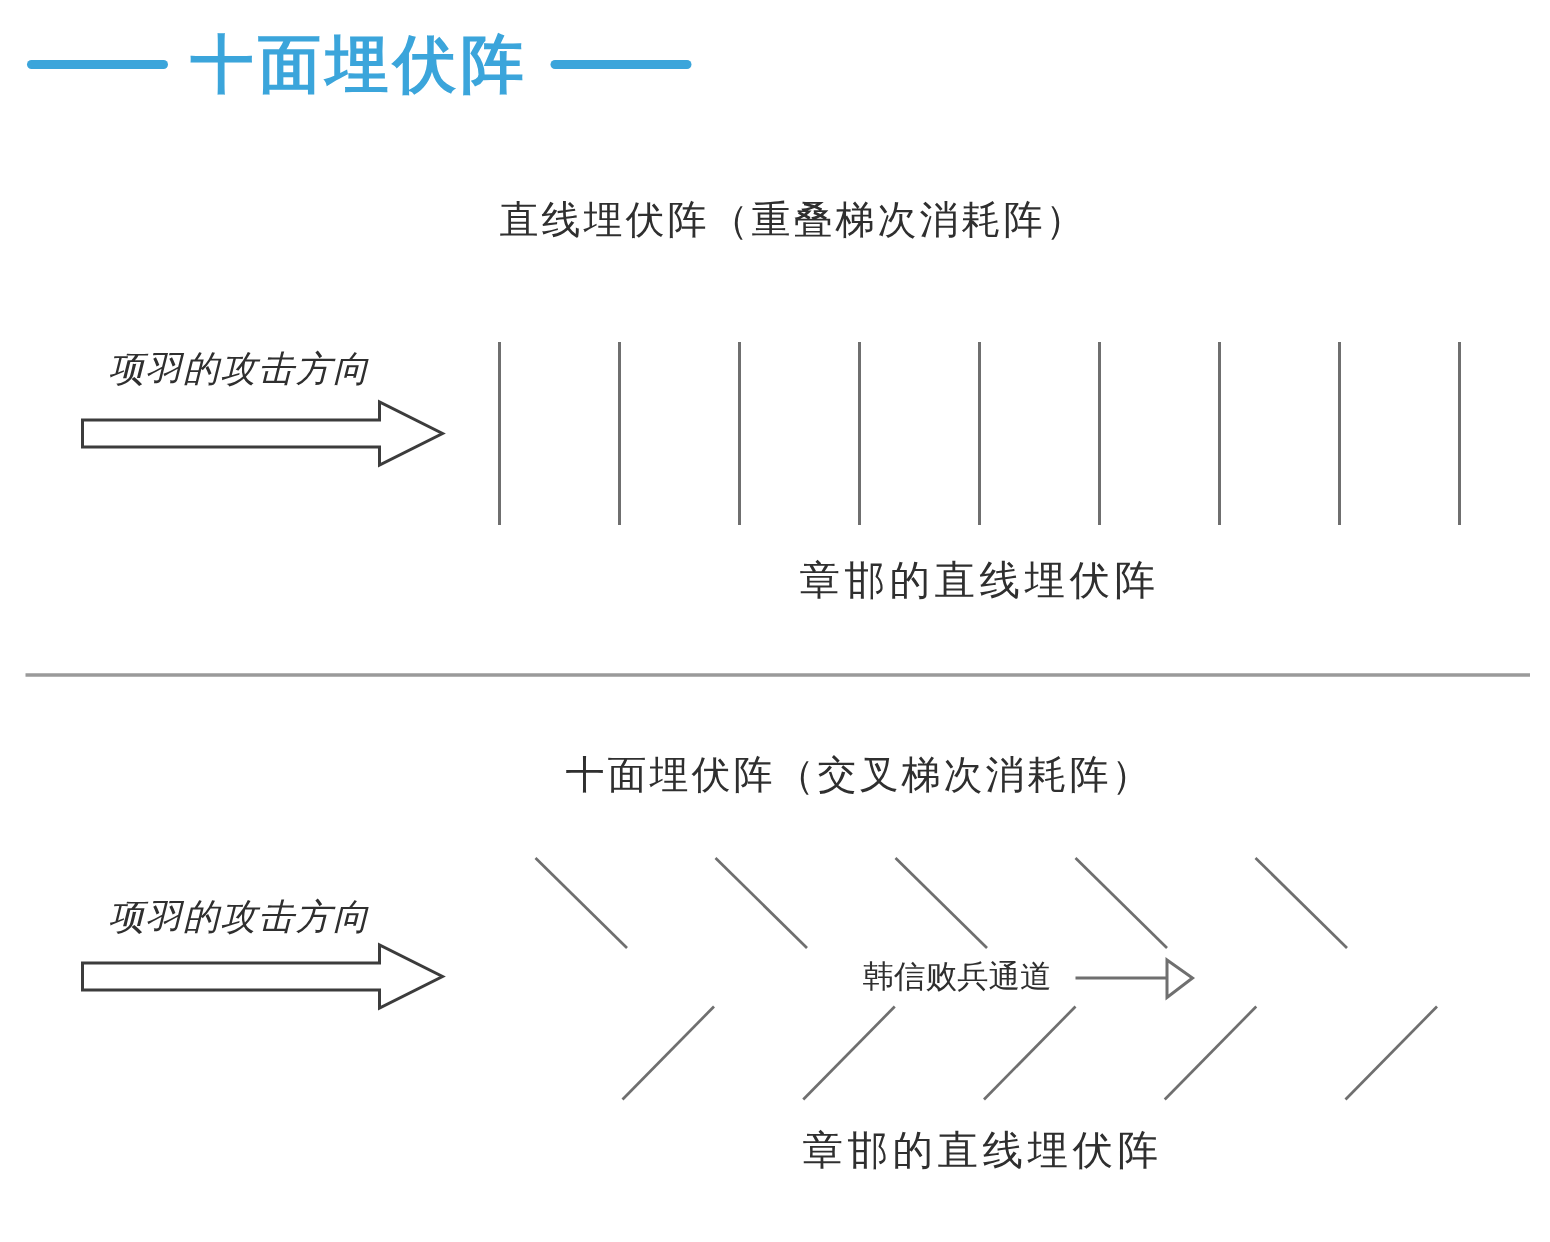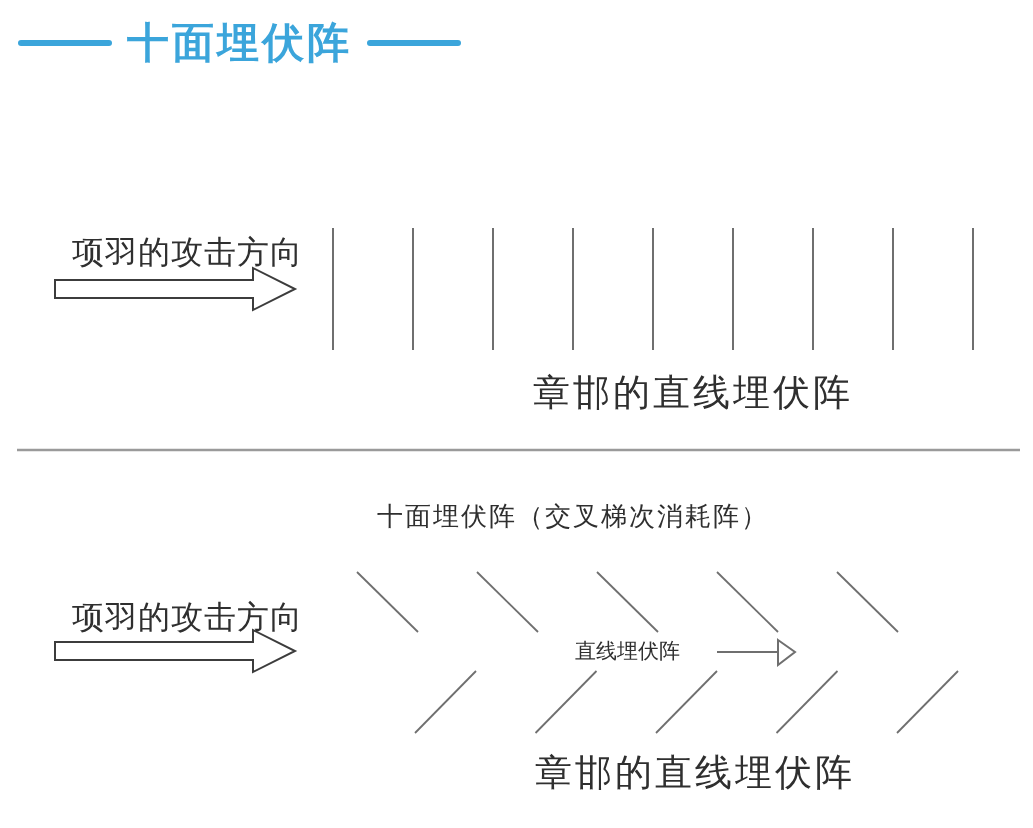--- a/index.html
+++ b/index.html
@@ -51,26 +51,27 @@
     position: absolute;
     white-space: nowrap;
     line-height: 1.2;
     color: var(--text);
   }
   .section-title {
     font-size: 26px;
     letter-spacing: 2px;
   }
   .caption {
-    font-size: 37px;
+    font-size: 27px;
     letter-spacing: 3px;
   }
   .attack-label {
-    font-size: 32px;
+    font-size: 24px;
     letter-spacing: 1px;
+    font-style: italic;
   }
   .channel-label {
     font-size: 21px;
     letter-spacing: 0px;
   }
   svg.diagram-layer {
     position: absolute;
     left: 0;
     top: 0;
   }
@@ -127,21 +128,22 @@
         <line class="diag-line" x1="776.5" y1="733" x2="837.5" y2="671"></line>
         <line class="diag-line" x1="897" y1="733" x2="958" y2="671"></line>
       </g>
 
     <g>
       <line class="channel-arrow-line" x1="717" y1="652" x2="779" y2="652"></line>
       <polygon class="channel-arrow-head" points="778,640 795,652 778,665"></polygon>
     </g>
   </svg>
 
+  <div class="label section-title" style="left:333px; top:131px;">直线埋伏阵（重叠梯次消耗阵）</div>
   <div class="label attack-label" style="left:72px; top:233px;">项羽的攻击方向</div>
   <div class="label caption" style="left:533px; top:371px;">章邯的直线埋伏阵</div>
 
   <div class="label section-title" style="left:377px; top:501px;">十面埋伏阵（交叉梯次消耗阵）</div>
   <div class="label attack-label" style="left:72px; top:598px;">项羽的攻击方向</div>
-  <div class="label channel-label" style="left:575px; top:639px;">直线埋伏阵</div>
+  <div class="label channel-label" style="left:575px; top:639px;">韩信败兵通道</div>
   <div class="label caption" style="left:535px; top:751px;">章邯的直线埋伏阵</div>
 
 </div>
 
 </body></html>

